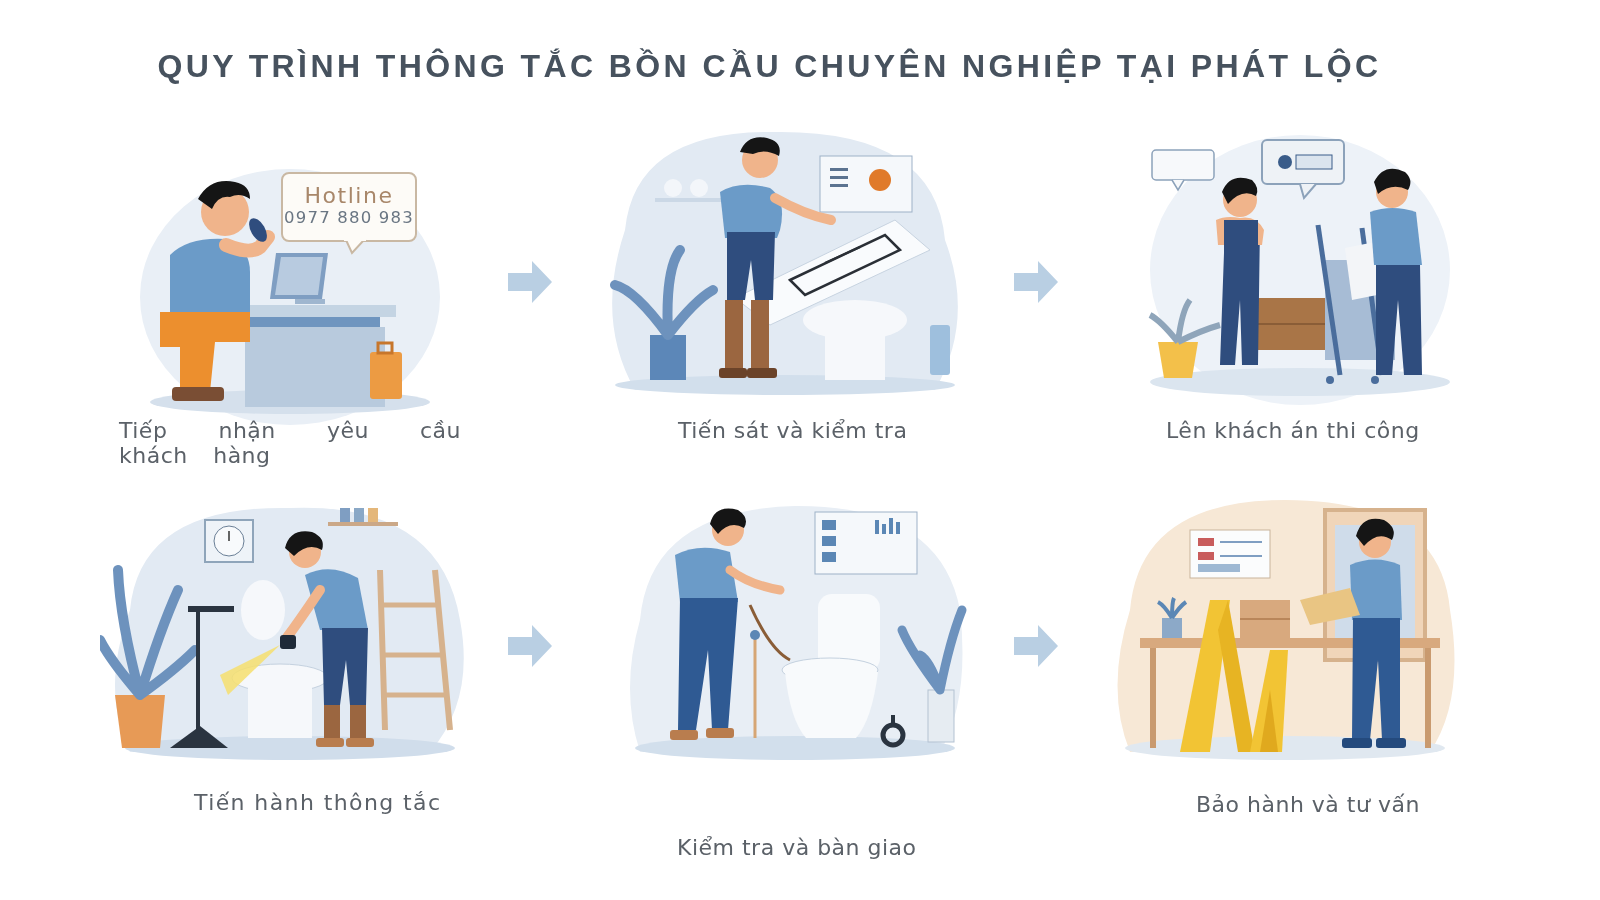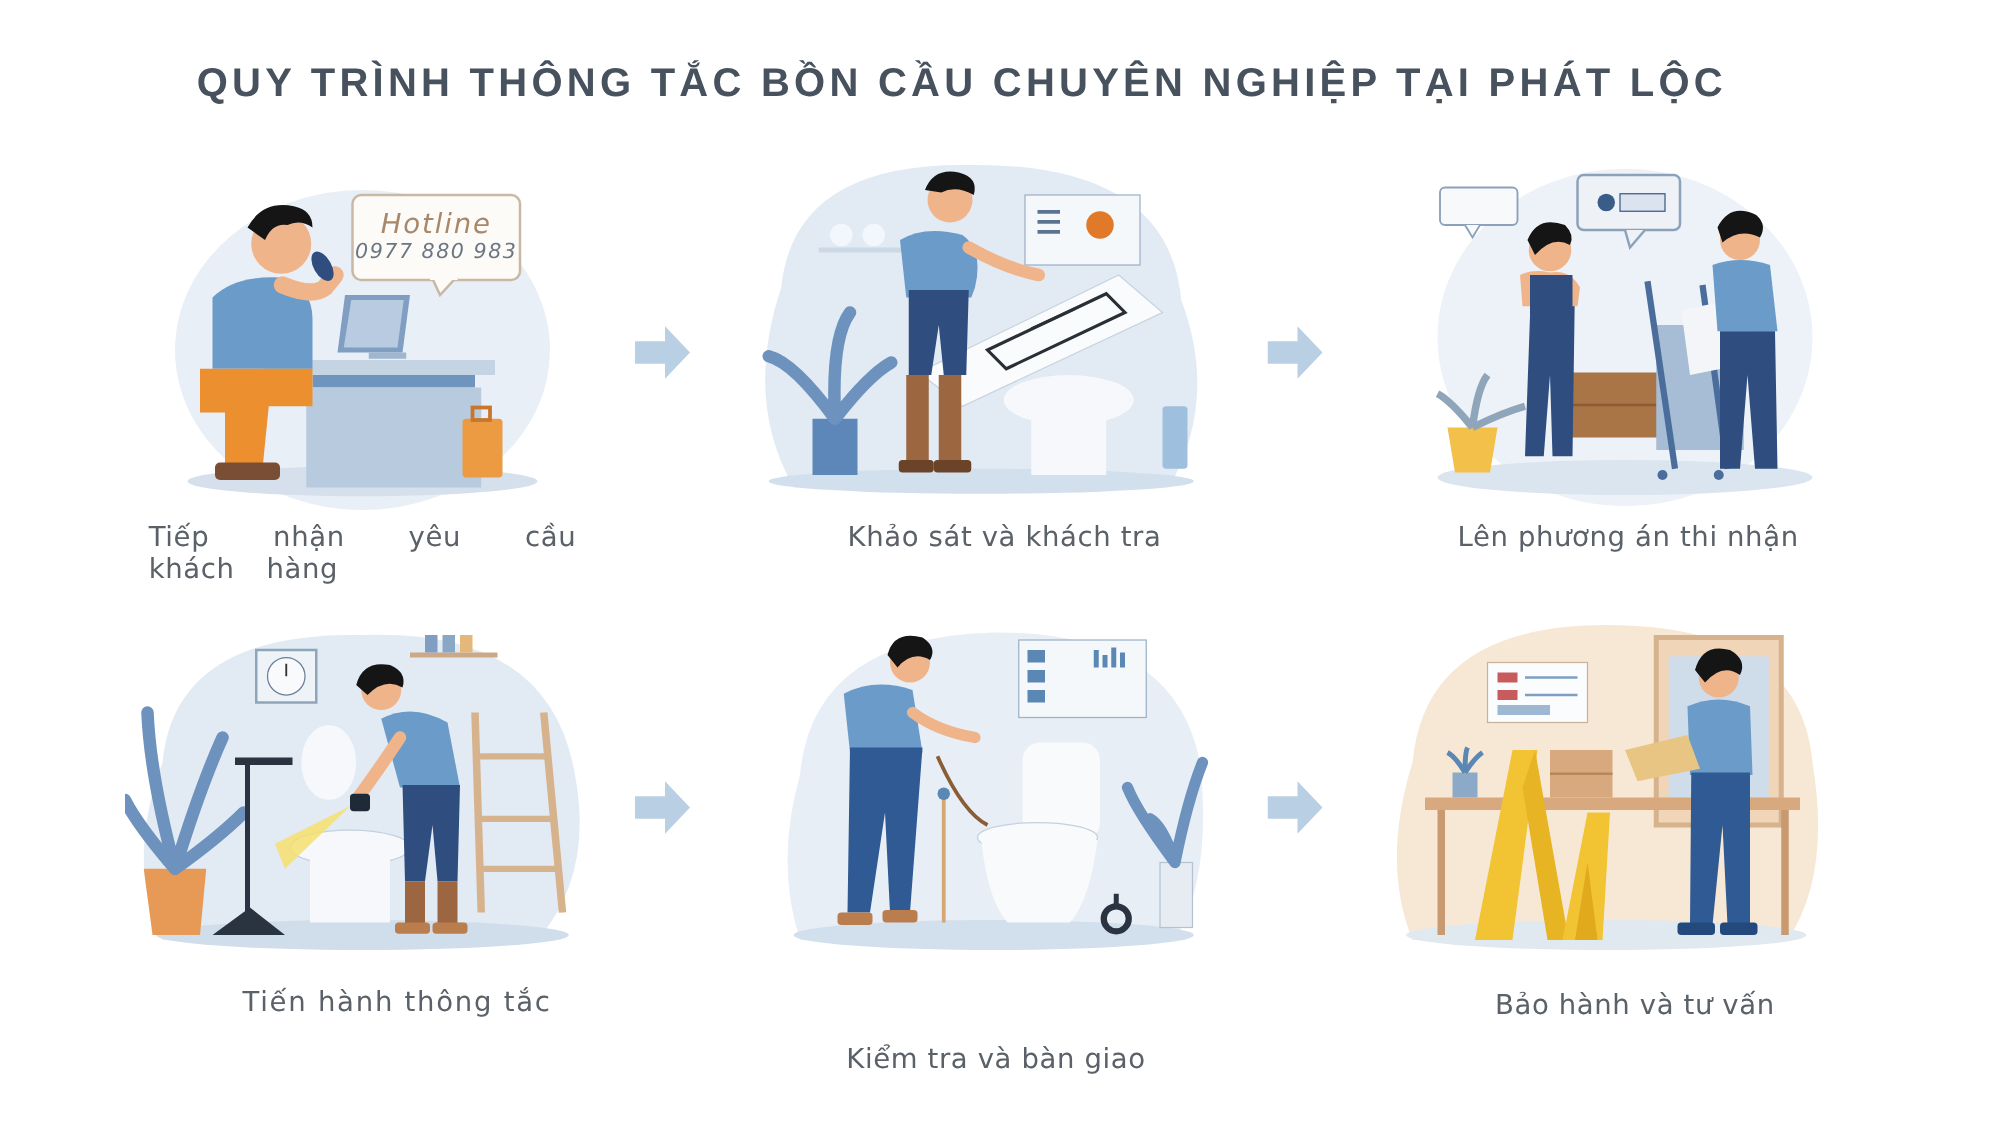--- a/index.html
+++ b/index.html
@@ -22,21 +22,21 @@
   .label.justify { text-align: justify; text-align-last: left; word-spacing: 18px; }
 
   .arrow { position: absolute; width: 46px; height: 44px; }
   .arrow svg { width: 100%; height: 100%; display: block; }
 </style>
 </head>
 <body>
 
 <h1 class="title">QUY TRÌNH THÔNG TẮC BỒN CẦU CHUYÊN NGHIỆP TẠI PHÁT LỘC</h1>
 
-<div class="illus" style="left:100px;top:120px;width:360px;height:290px;font-style:italic;">
+<div class="illus" style="left:100px;top:137px;width:360px;height:290px;">
   <svg viewBox="0 0 360 290">
     <ellipse cx="190" cy="160" rx="150" ry="128" fill="#e9eff6"></ellipse>
     <ellipse cx="190" cy="265" rx="140" ry="12" fill="#d5e0ec"></ellipse>
 
     <g>
       <rect x="182" y="36" width="134" height="68" rx="7" fill="#fdfbf7" stroke="#c9b8a3" stroke-width="2"></rect>
       <path d="M246 103 L252 116 L264 103 Z" fill="#fdfbf7" stroke="#c9b8a3" stroke-width="2"></path>
       <rect x="244" y="100" width="22" height="4" fill="#fdfbf7"></rect>
       <text x="249" y="66" text-anchor="middle" font-family="DejaVu Sans, sans-serif" font-size="22" fill="#a8876a" letter-spacing="1.5">Hotline</text>
       <text x="249" y="86" text-anchor="middle" font-family="DejaVu Sans, sans-serif" font-size="16.5" fill="#6a7683" letter-spacing="1.2">0977 880 983</text>
@@ -101,21 +101,21 @@
     <path d="M145 32 Q152 14 172 18 Q188 22 184 36 Q170 28 158 34 Z" fill="#151515"></path>
     <path d="M125 72 Q145 60 175 68 Q192 80 185 110 L182 118 L130 118 Z" fill="#6b9bc8"></path>
     <path d="M180 78 Q210 95 236 100" stroke="#f0b48b" stroke-width="10" stroke-linecap="round" fill="none"></path>
     <path d="M132 112 L180 112 L178 180 L160 180 L156 140 L150 180 L132 180 Z" fill="#2f4d7e"></path>
     <rect x="130" y="180" width="18" height="70" fill="#9b6640"></rect>
       <rect x="156" y="180" width="18" height="70" fill="#9b6640"></rect>
     <rect x="124" y="248" width="28" height="10" rx="3" fill="#6b4329"></rect>
       <rect x="152" y="248" width="30" height="10" rx="3" fill="#6b4329"></rect>
   </svg>
 </div>
-<div class="label" style="left:678px;top:418px;">Khảo sát và khách tra</div>
+<div class="label" style="left:678px;top:418px;">Tiến sát và kiểm tra</div>
 
 <div class="arrow" style="left:1014px;top:260px;">
   <svg viewBox="0 0 46 44">
       <polygon points="0,13 24,13 24,1 44,22 24,43 24,31 0,31" fill="#b9cfe3"></polygon>
     </svg>
 </div>
 
 <div class="illus" style="left:1130px;top:120px;width:330px;height:290px;">
   <svg viewBox="0 0 330 290">
     <ellipse cx="170" cy="150" rx="150" ry="135" fill="#edf2f8"></ellipse>
@@ -146,21 +146,21 @@
     <path d="M95 105 L130 105 L128 245 L112 245 L110 180 L105 245 L90 245 Z" fill="#2f4d7e"></path>
     <path d="M86 100 Q96 95 110 98 Q126 95 134 110 L132 125 L88 125 Z" fill="#f0b48b"></path>
     <rect x="94" y="100" width="34" height="40" fill="#2f4d7e"></rect>
 
     <circle cx="262" cy="72" r="16" fill="#f0b48b"></circle>
     <path d="M244 62 Q254 42 275 52 Q284 60 278 70 Q262 62 248 74 Z" fill="#151515"></path>
     <path d="M240 92 Q262 84 286 92 L292 145 L244 145 Z" fill="#6b9bc8"></path>
     <path d="M246 145 L290 145 L292 255 L274 255 L268 180 L262 255 L246 255 Z" fill="#2f4d7e"></path>
   </svg>
 </div>
-<div class="label" style="left:1166px;top:418px;">Lên phương án thi nhận</div>
+<div class="label" style="left:1166px;top:418px;">Lên khách án thi công</div>
 
 <div class="illus" style="left:100px;top:490px;width:370px;height:280px;">
   <svg viewBox="0 0 370 280">
     <path d="M30 120 Q40 15 190 18 Q340 12 360 130 Q375 210 330 262 L30 262 Q0 200 30 120 Z" fill="#e2eaf3"></path>
     <ellipse cx="190" cy="258" rx="165" ry="12" fill="#d0ddeb"></ellipse>
 
     <rect x="105" y="30" width="48" height="42" fill="#eef3f8" stroke="#8fa5ba" stroke-width="2"></rect>
     <circle cx="129" cy="51" r="15" fill="#f8fafc" stroke="#6a7f96"></circle>
     <line x1="129" y1="51" x2="129" y2="41" stroke="#333" stroke-width="1.5"></line>
 

